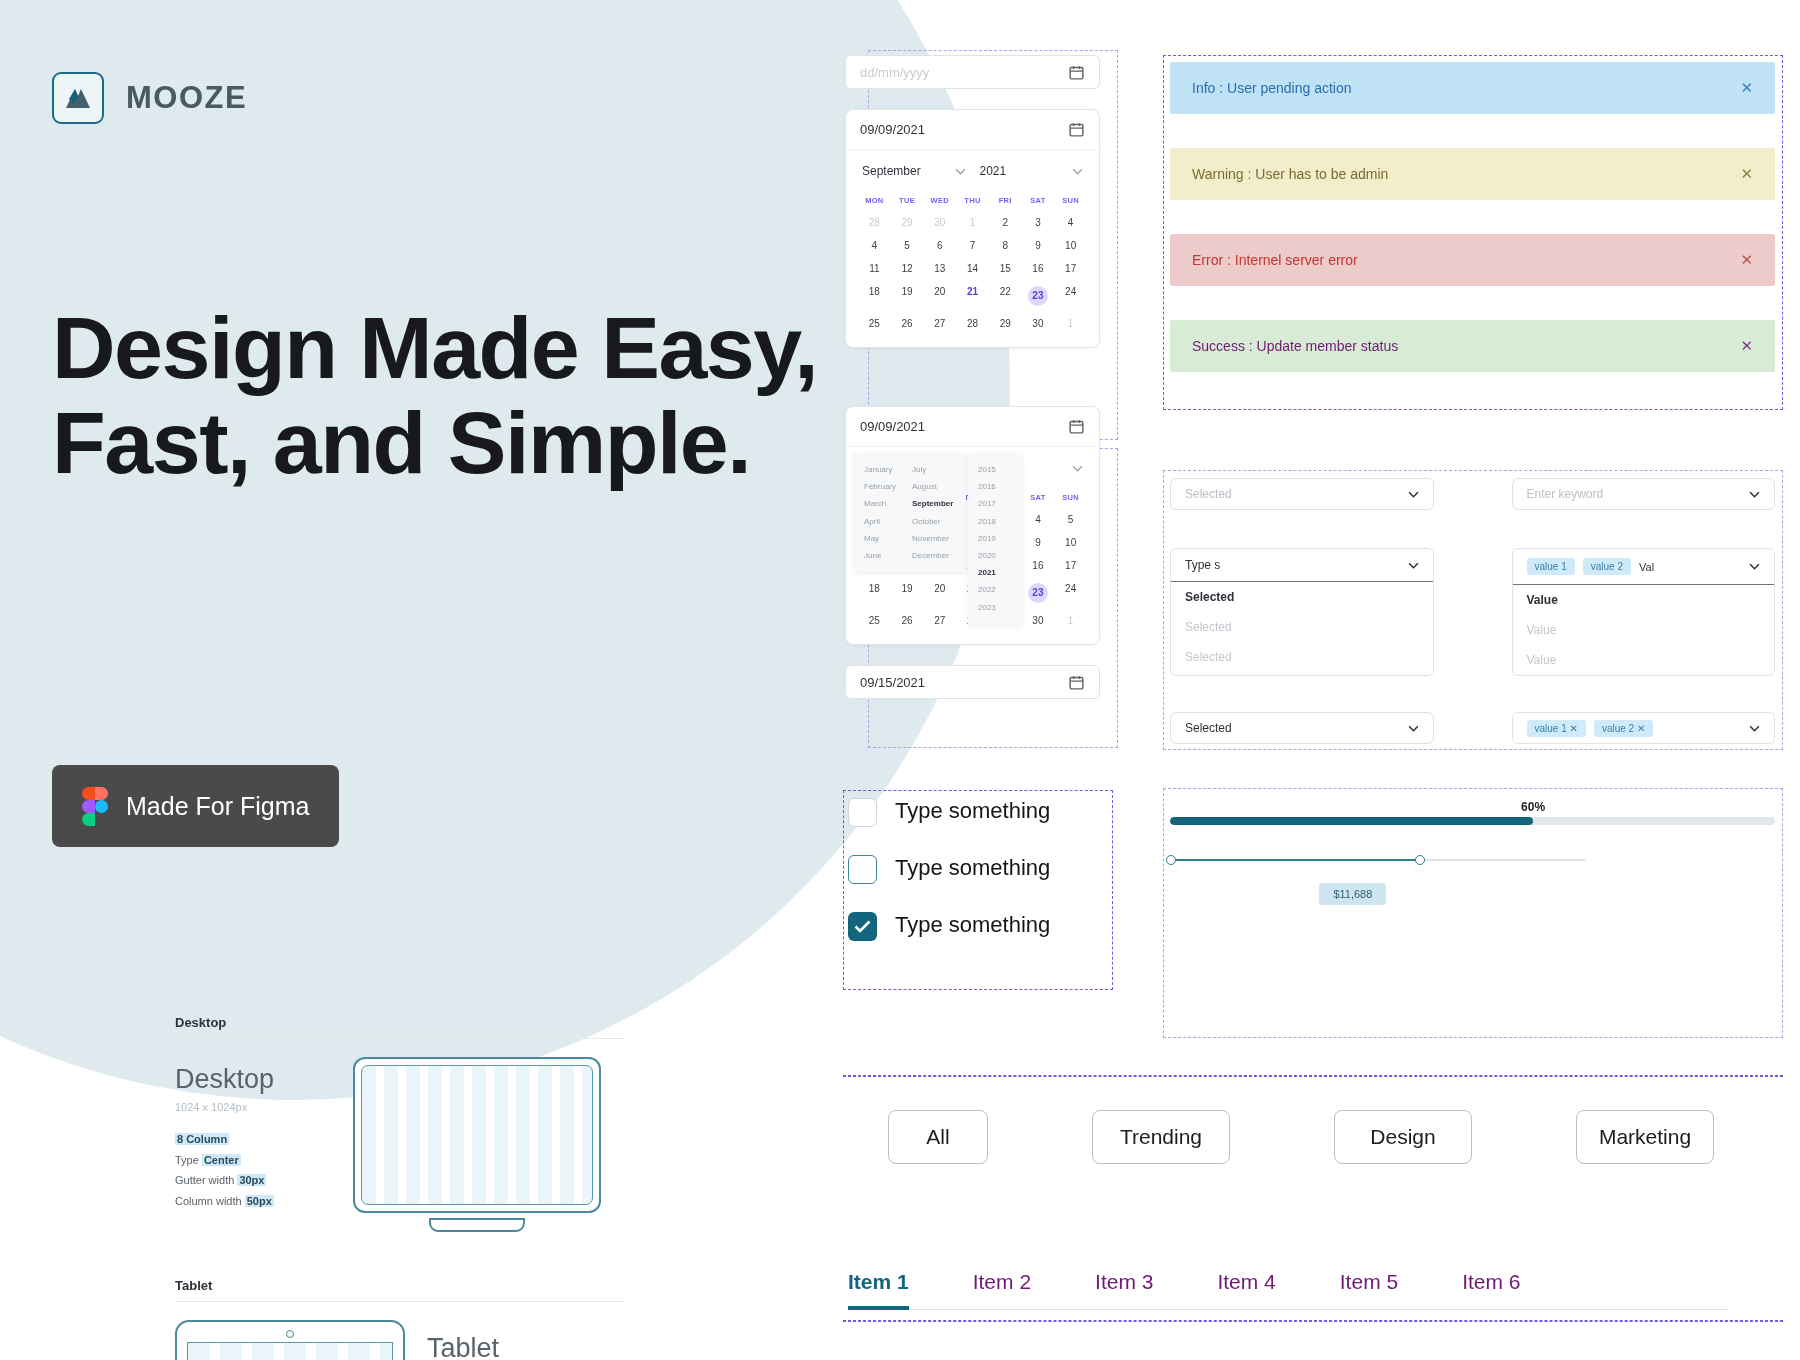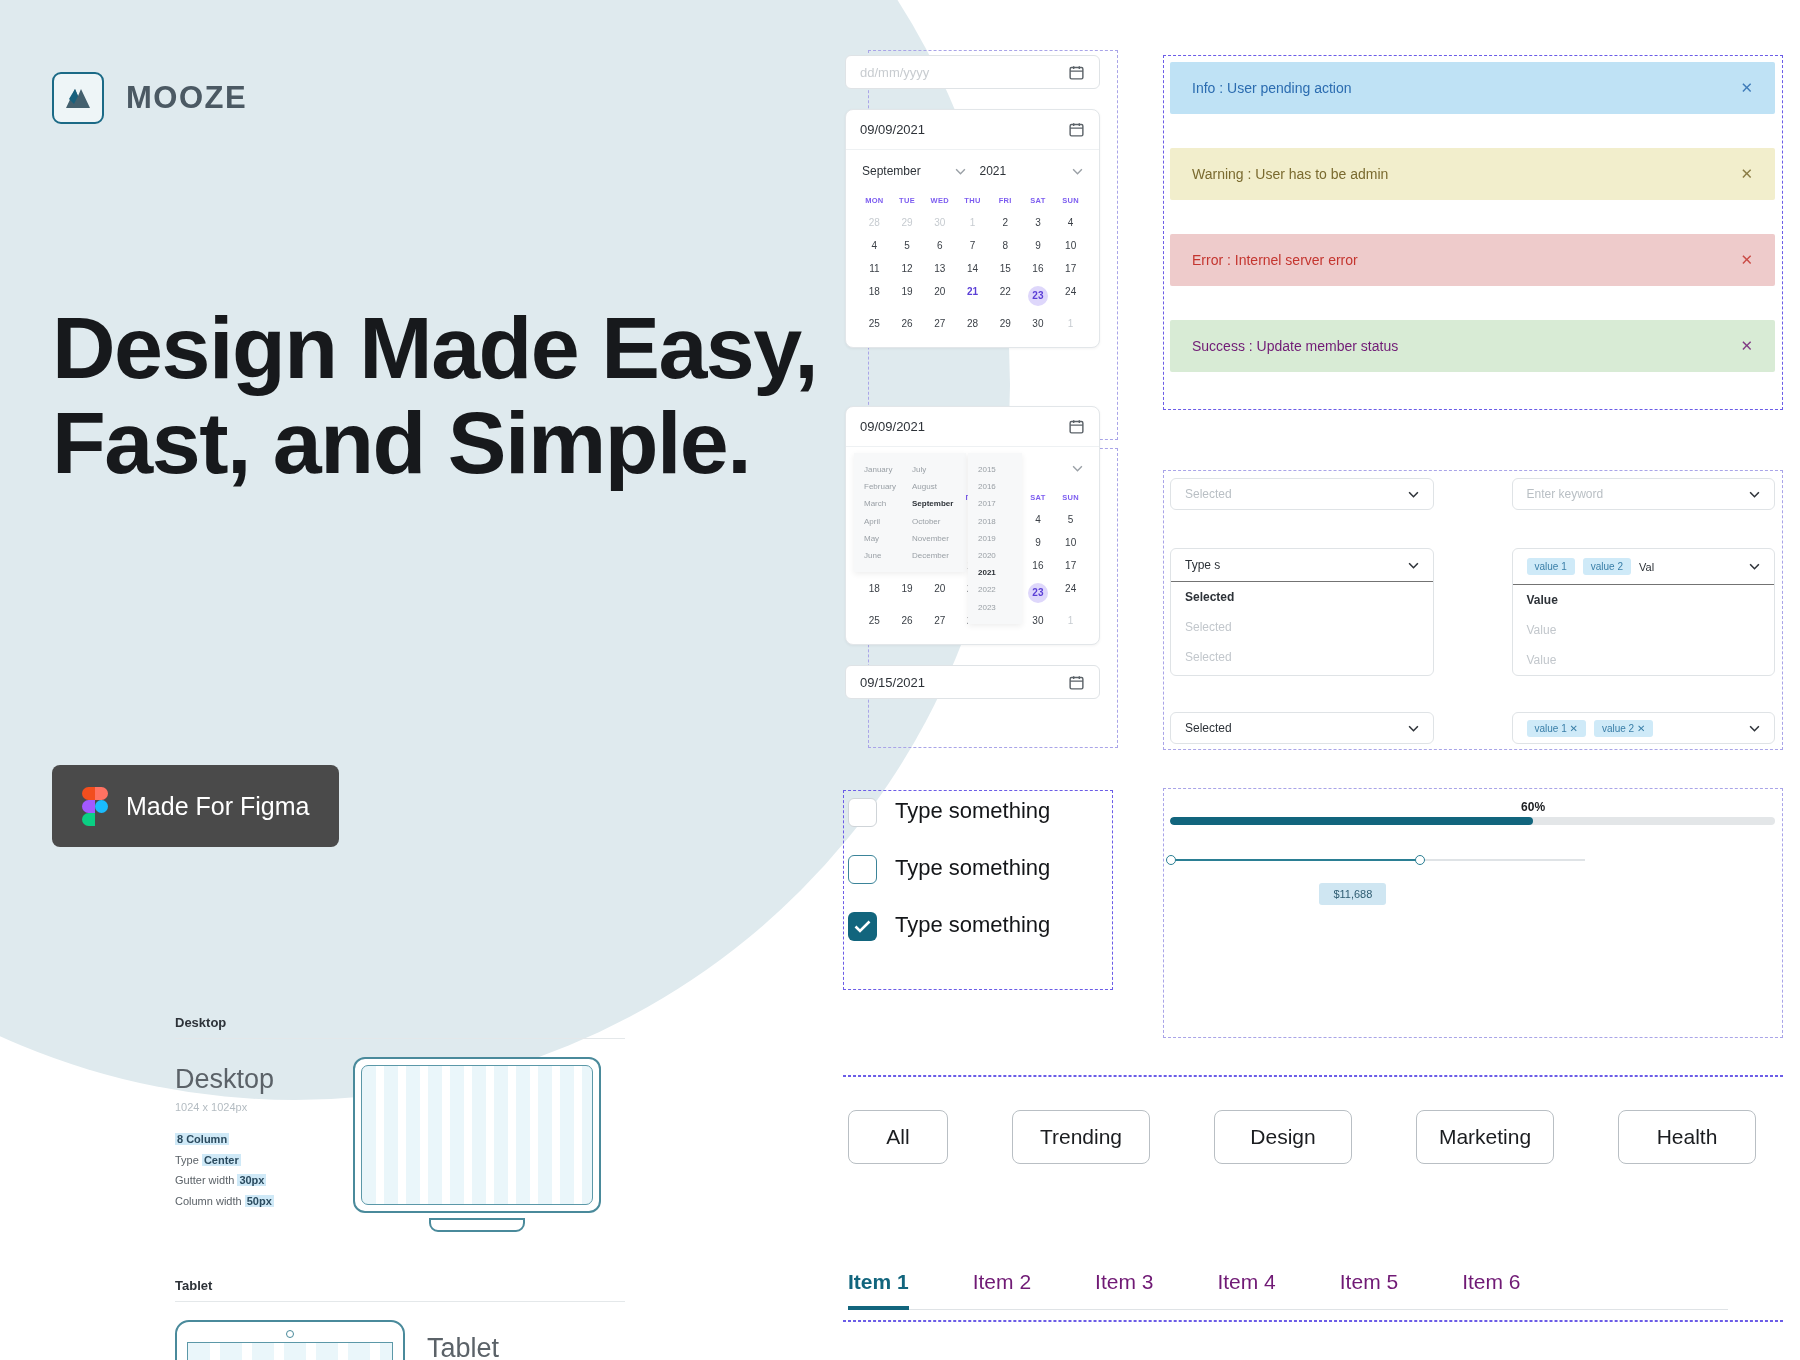--- a/index.html
+++ b/index.html
@@ -179,21 +179,21 @@
   .sl-knob { position:absolute; top:-4px; width:10px; height:10px; border-radius:50%; background:#fff; border:1.5px solid #2b7f94; }
   .sl-badge {
     position:absolute; top:24px; background:#cfe6f2; color:#2f5d72; font-size:11px;
     padding:5px 14px; border-radius:3px;
   }
 
   
   .filters { position:absolute; left:848px; top:1110px; display:flex; gap:64px; }
   .filter-chip {
     border:1px solid #b9bfc4; border-radius:8px; background:#fff;
-    padding: 14px 0; width: 100px; text-align:center; font-size:21px; color:#1b1d20; cursor:pointer;
+    padding: 14px 0; width: 100px; text-align:center; font-size:21px; color:#1b1d20; cursor:pointer;margin-left:40px;
   }
   .filter-chip.w2 { width: 138px; }
 
   
   .tabs { position:absolute; left:848px; top:1270px; width: 880px; }
   .tab-row { display:flex; gap: 64px; }
   .tab { font-size:21px; color:#701a75; padding-bottom:12px; cursor:pointer; }
   .tab.active { color:#12657d; font-weight:bold; border-bottom:4px solid #12657d; }
   .tab-rule { height:1px; background:#dfe3e6; margin-top:-1px; }
 </style>

